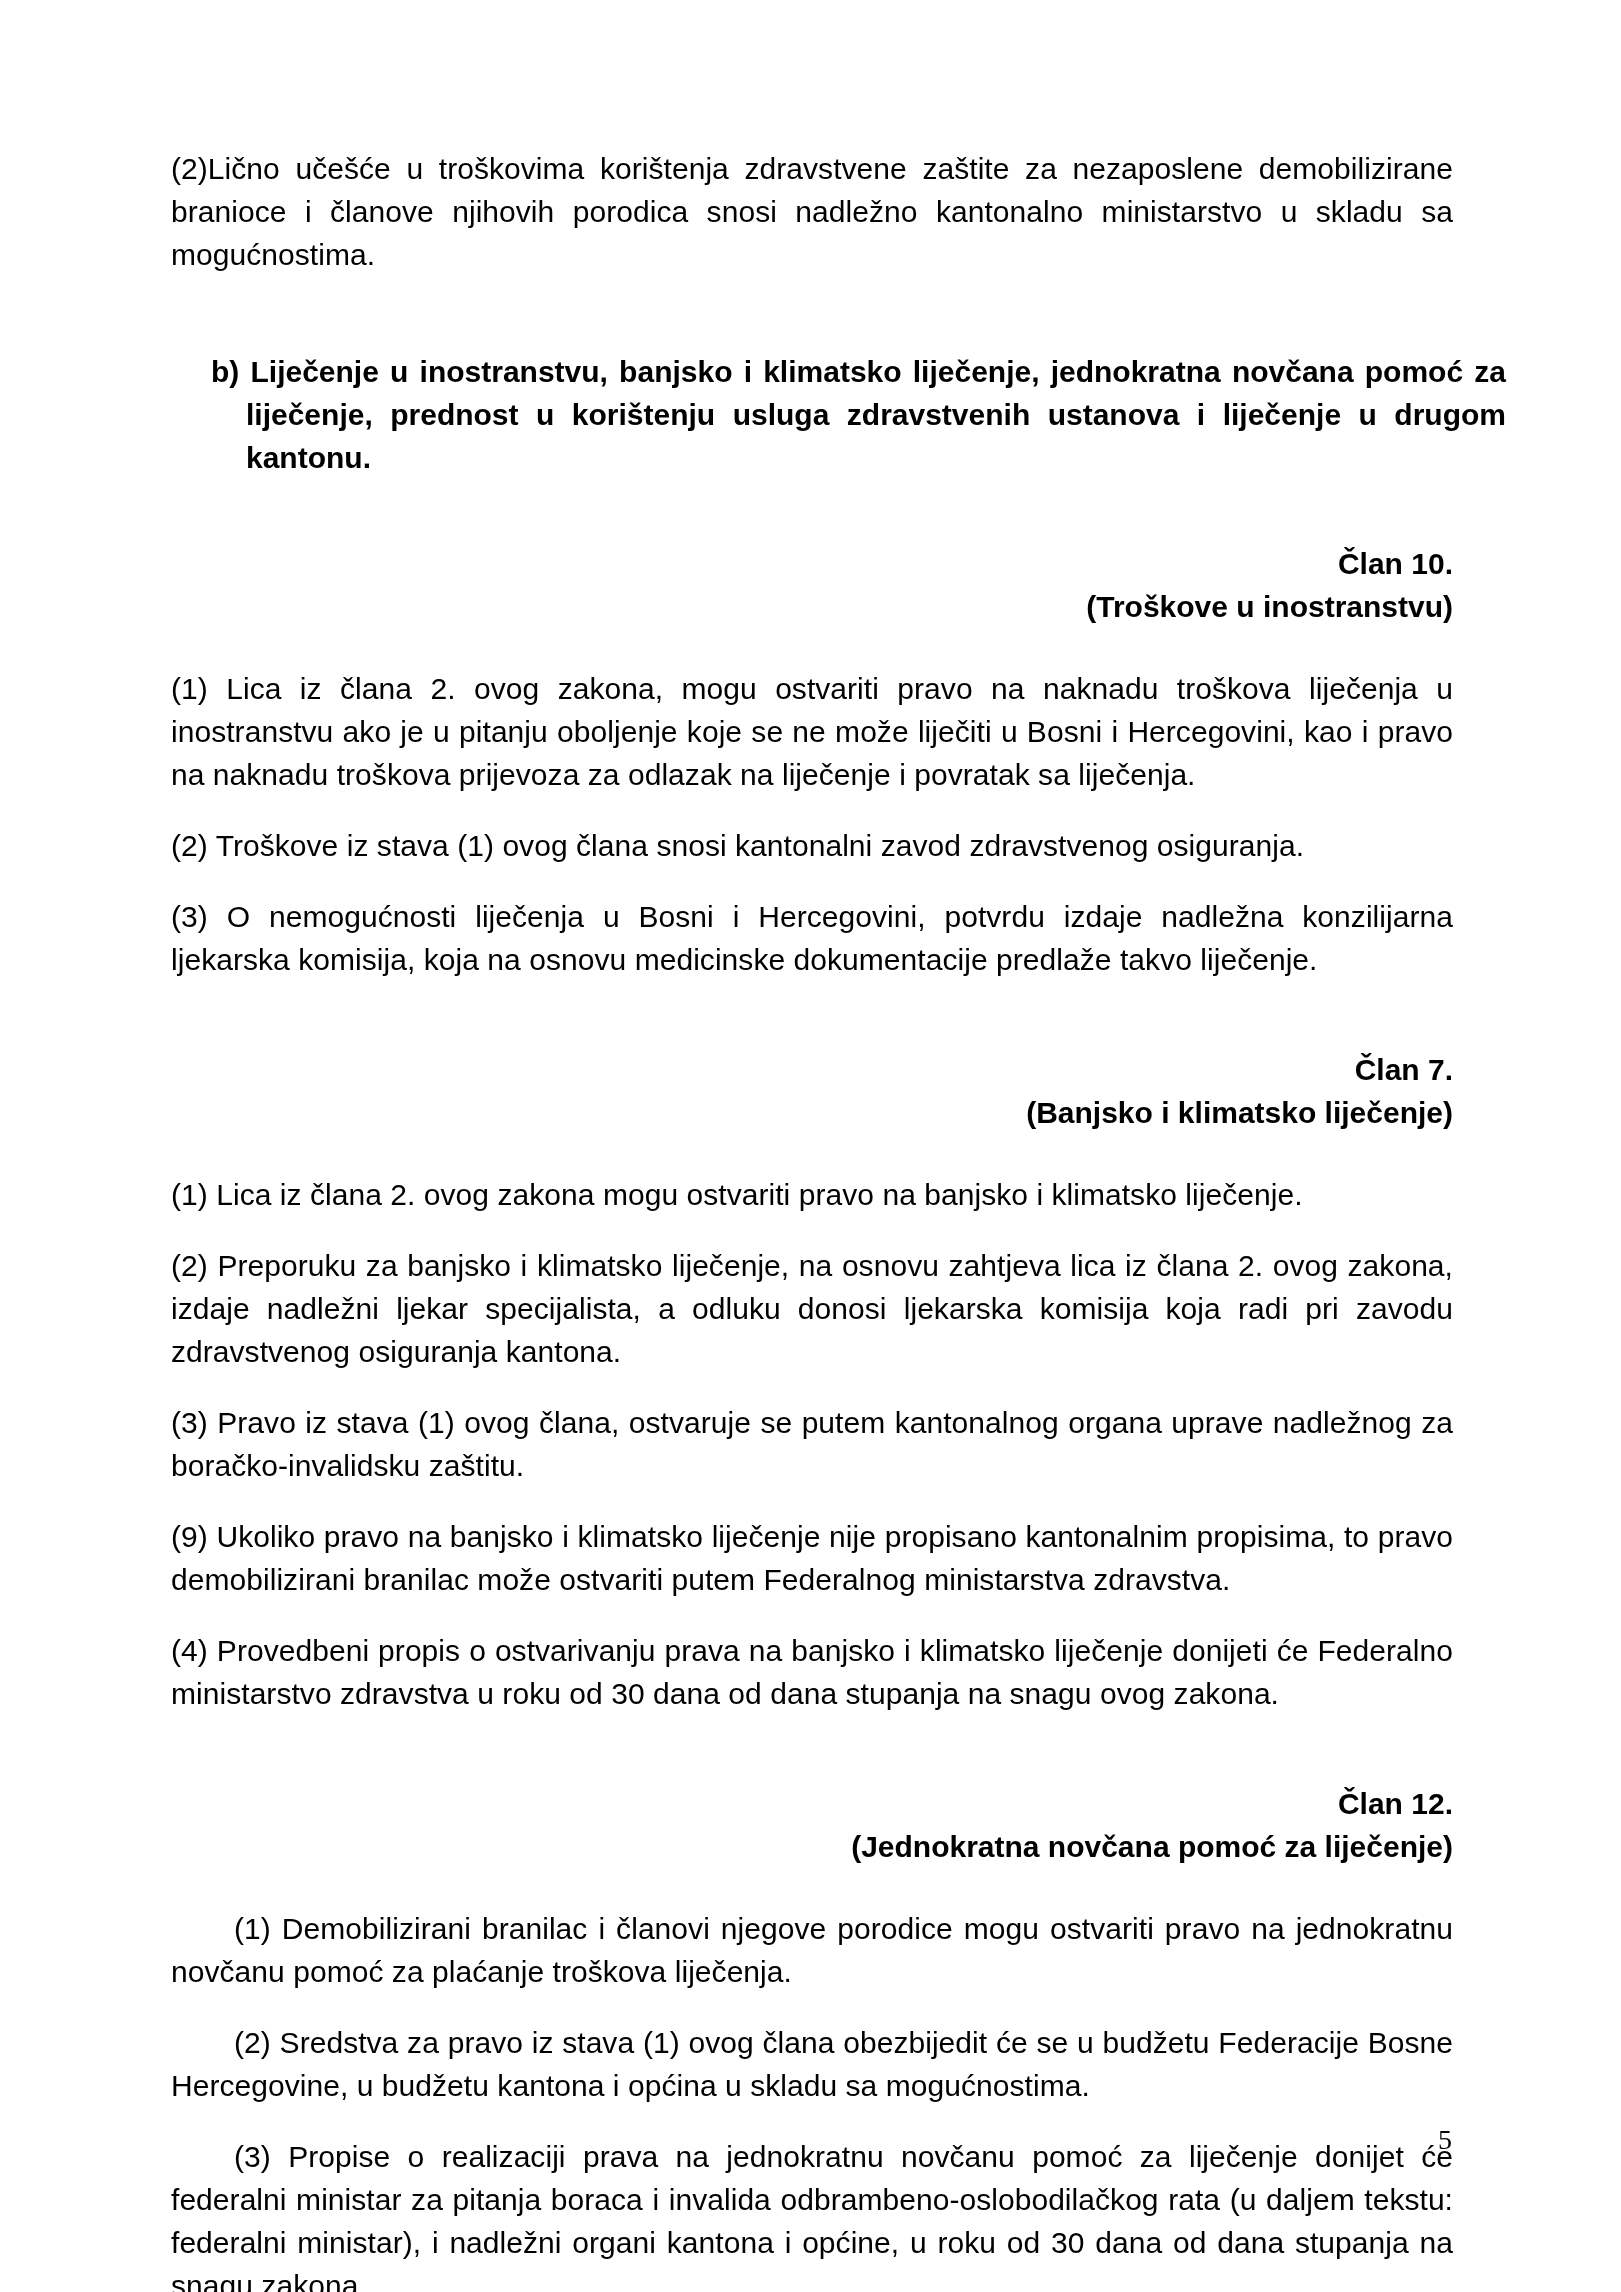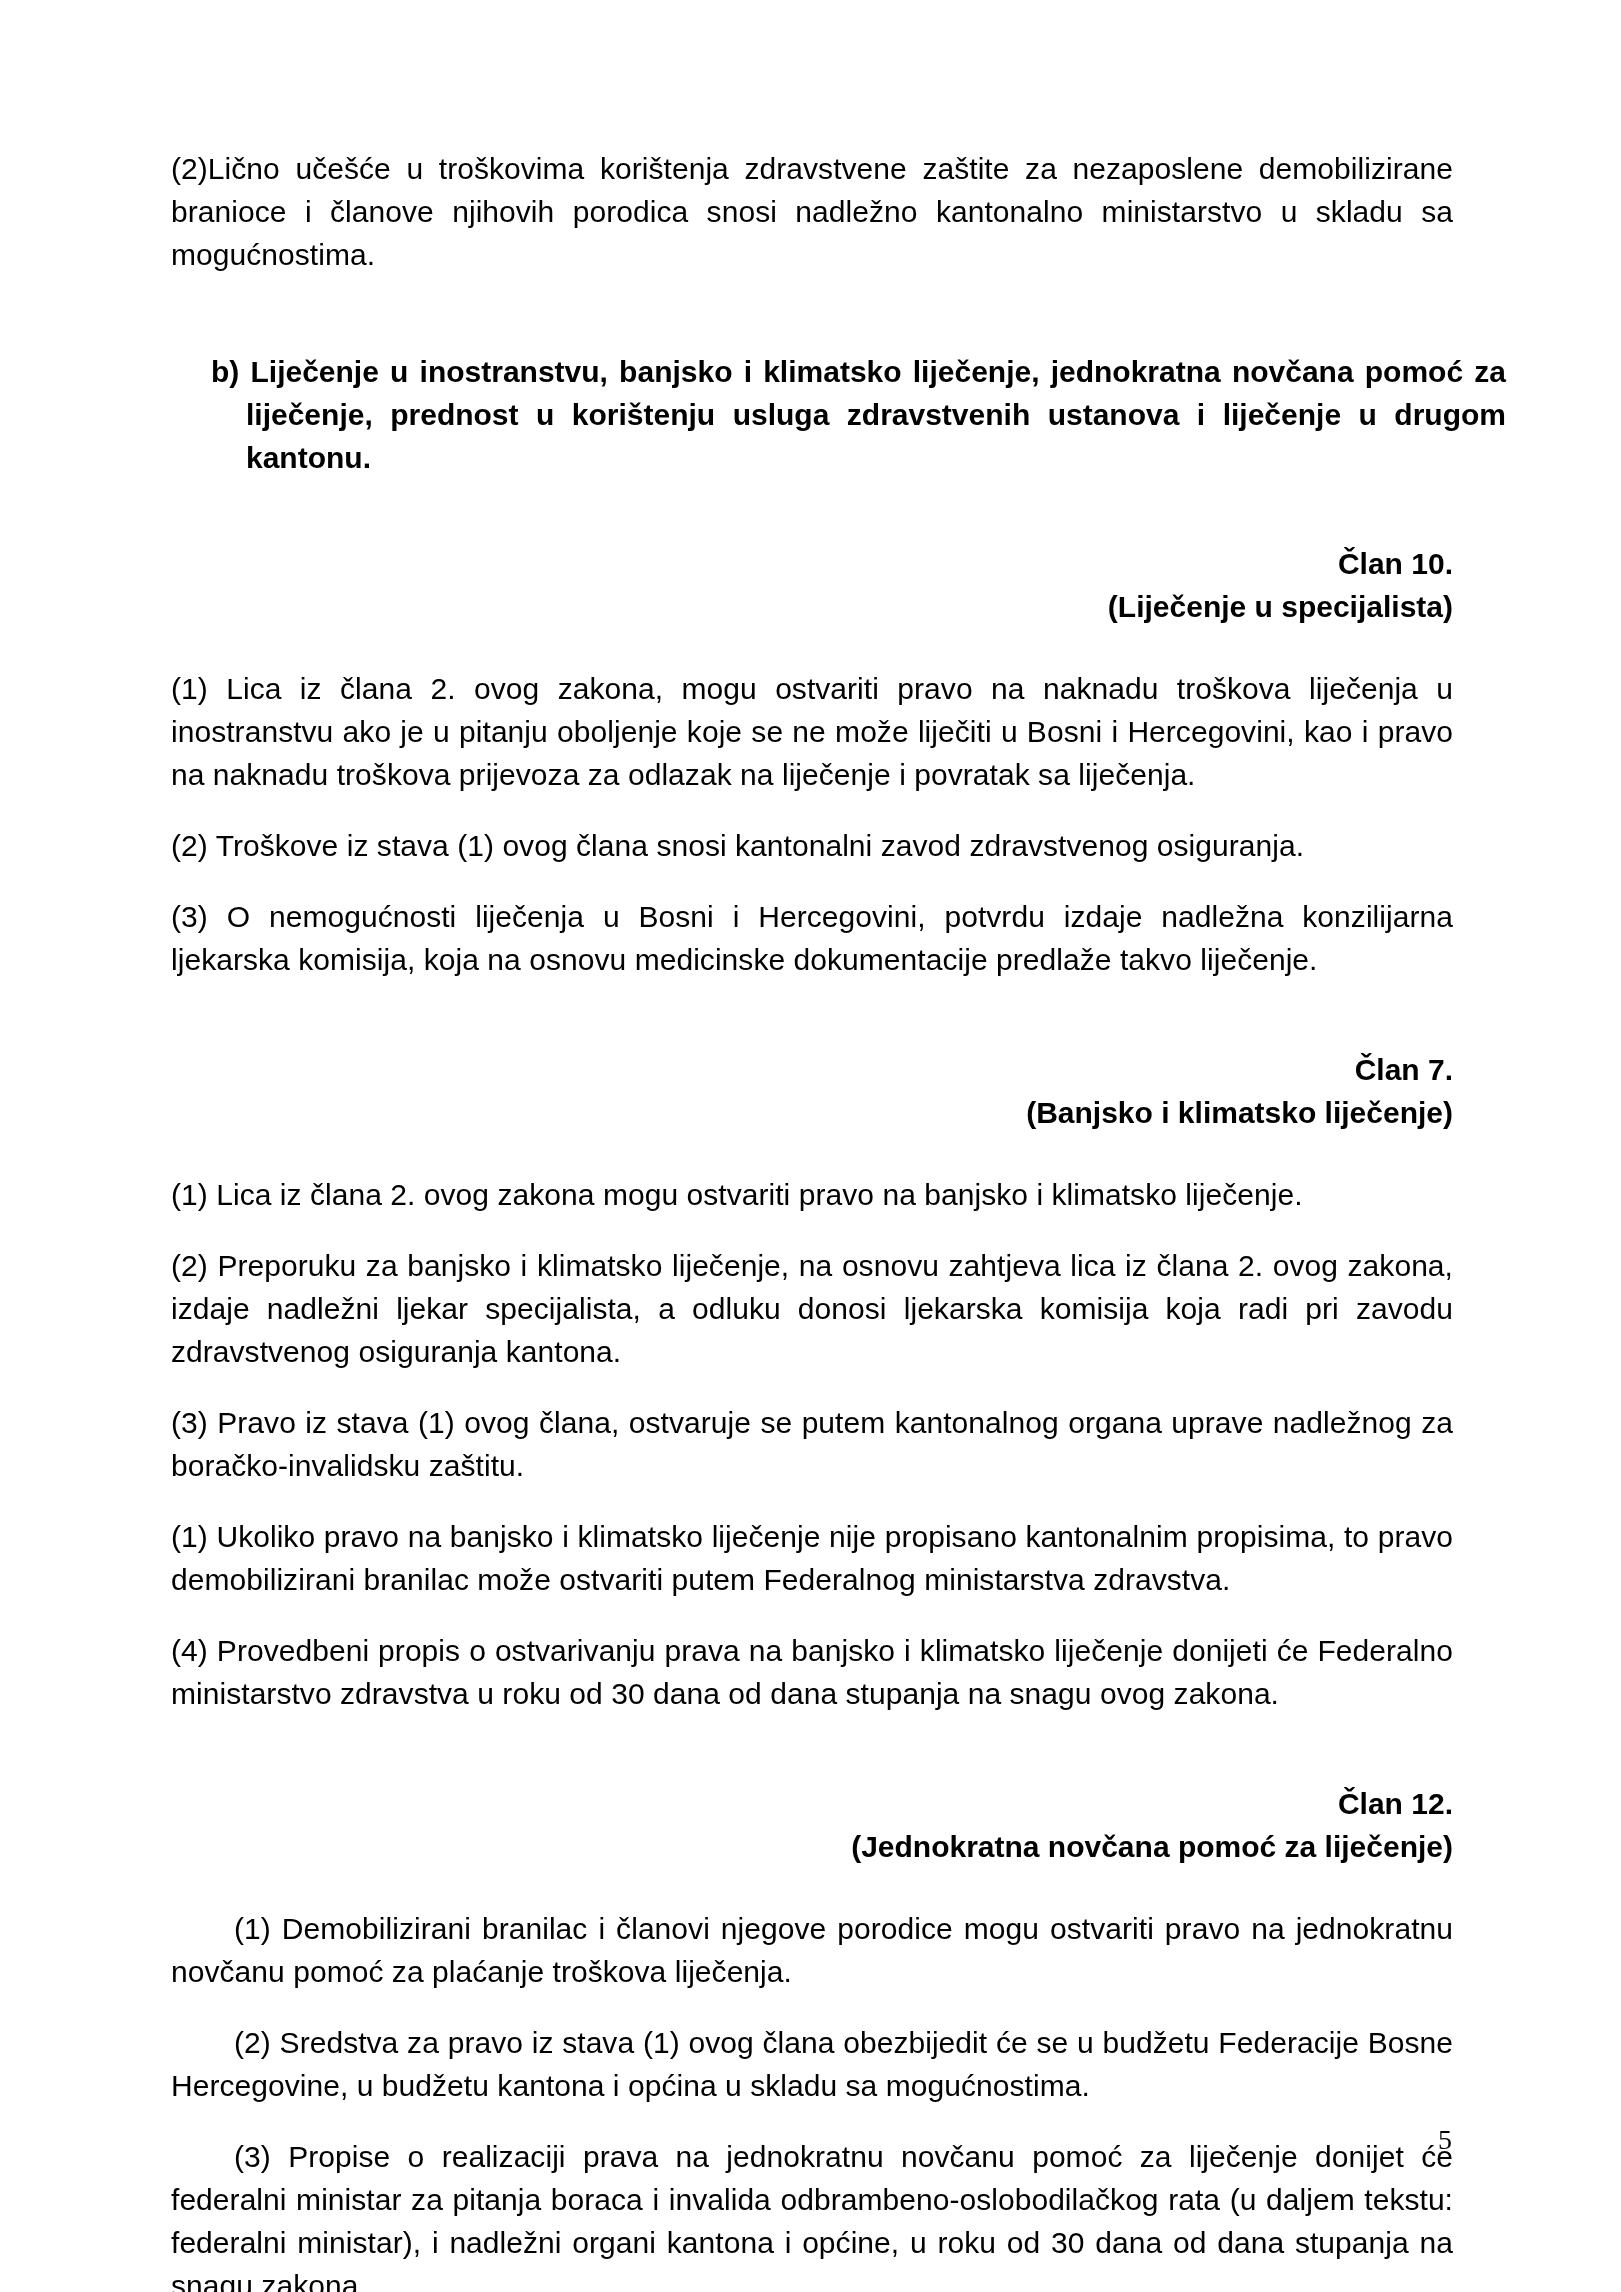--- a/index.html
+++ b/index.html
@@ -90,21 +90,21 @@
     <p class="para">(2)Lično učešće u troškovima korištenja zdravstvene zaštite za nezaposlene demobilizirane branioce i članove njihovih porodica snosi nadležno kantonalno ministarstvo u skladu sa mogućnostima.</p>
 
     <div class="gap-sm"></div>
 
     <p class="list-item">b) Liječenje u inostranstvu, banjsko i klimatsko liječenje, jednokratna novčana pomoć za liječenje, prednost u korištenju usluga zdravstvenih ustanova i liječenje u drugom kantonu.</p>
 
     <div class="gap-lg"></div>
 
     <div class="heading-block">
       <p class="heading-line">Član 10.</p>
-      <p class="heading-line">(Liječenje u specijalista)</p>
+      <p class="heading-line">(Troškove u inostranstvu)</p>
     </div>
 
     <div class="gap-md"></div>
 
     <p class="para">(1) Lica iz člana 2. ovog zakona, mogu ostvariti pravo na naknadu troškova liječenja u inostranstvu ako je u pitanju oboljenje koje se ne može liječiti u Bosni i Hercegovini, kao i pravo na naknadu troškova prijevoza za odlazak na liječenje i povratak sa liječenja.</p>
 
     <p class="para">(2)  Troškove iz stava (1) ovog člana snosi kantonalni zavod zdravstvenog osiguranja.</p>
 
     <p class="para">(3) O nemogućnosti liječenja u Bosni i Hercegovini, potvrdu izdaje nadležna konzilijarna ljekarska komisija, koja na osnovu medicinske dokumentacije predlaže takvo liječenje.</p>
 
@@ -116,21 +116,21 @@
     </div>
 
     <div class="gap-md"></div>
 
     <p class="para">(1)  Lica iz člana 2. ovog zakona mogu ostvariti pravo na banjsko i klimatsko liječenje.</p>
 
     <p class="para">(2)  Preporuku za banjsko i klimatsko liječenje, na osnovu zahtjeva lica iz člana 2. ovog zakona, izdaje nadležni ljekar specijalista, a odluku donosi ljekarska komisija koja radi pri zavodu zdravstvenog osiguranja kantona.</p>
 
     <p class="para">(3) Pravo iz stava (1) ovog člana, ostvaruje se putem kantonalnog organa uprave nadležnog za boračko-invalidsku zaštitu.</p>
 
-    <p class="para">(1)  Ukoliko pravo na banjsko i klimatsko liječenje nije propisano kantonalnim propisima, to pravo demobilizirani branilac može ostvariti putem Federalnog ministarstva zdravstva.</p>
+    <p class="para">(9)  Ukoliko pravo na banjsko i klimatsko liječenje nije propisano kantonalnim propisima, to pravo demobilizirani branilac može ostvariti putem Federalnog ministarstva zdravstva.</p>
 
     <p class="para">(4) Provedbeni propis o ostvarivanju prava na banjsko i klimatsko liječenje donijeti će Federalno ministarstvo zdravstva u roku od 30 dana od dana stupanja na snagu ovog zakona.</p>
 
     <div class="gap-md"></div>
 
     <div class="heading-block">
       <p class="heading-line">Član 12.</p>
       <p class="heading-line">(Jednokratna novčana pomoć za liječenje)</p>
     </div>
 

